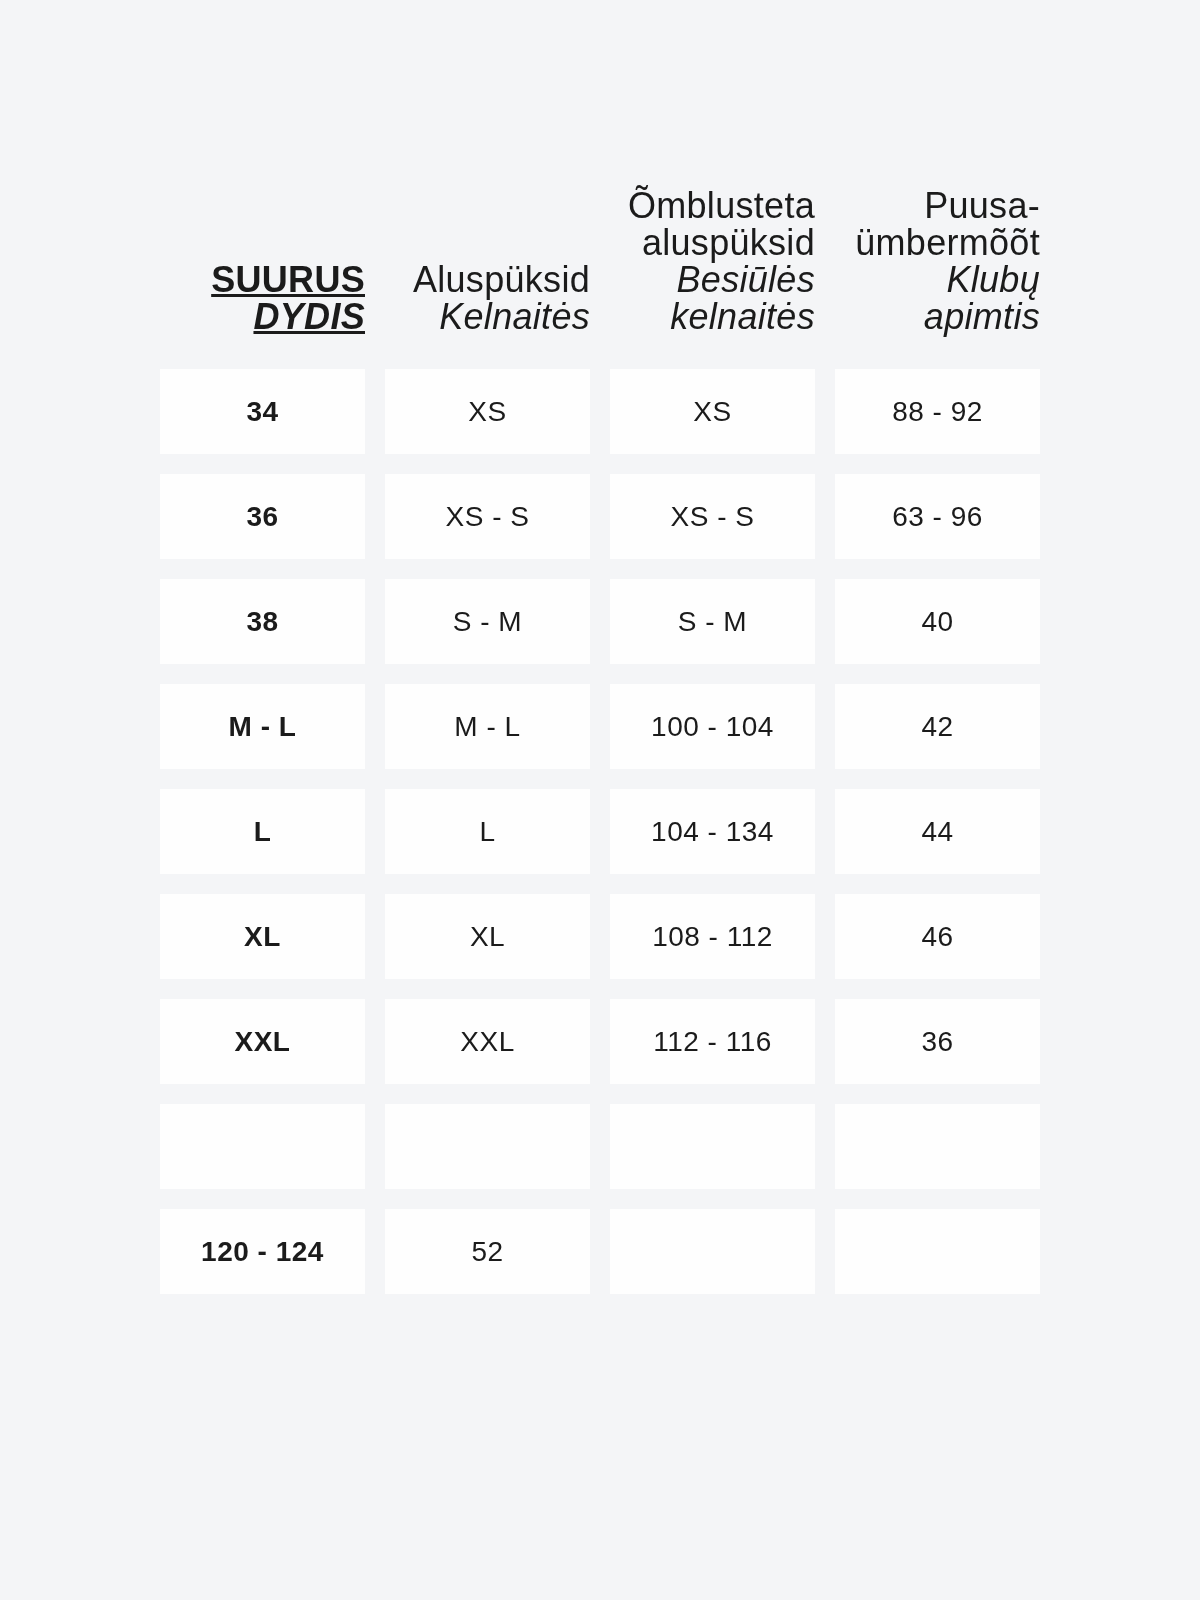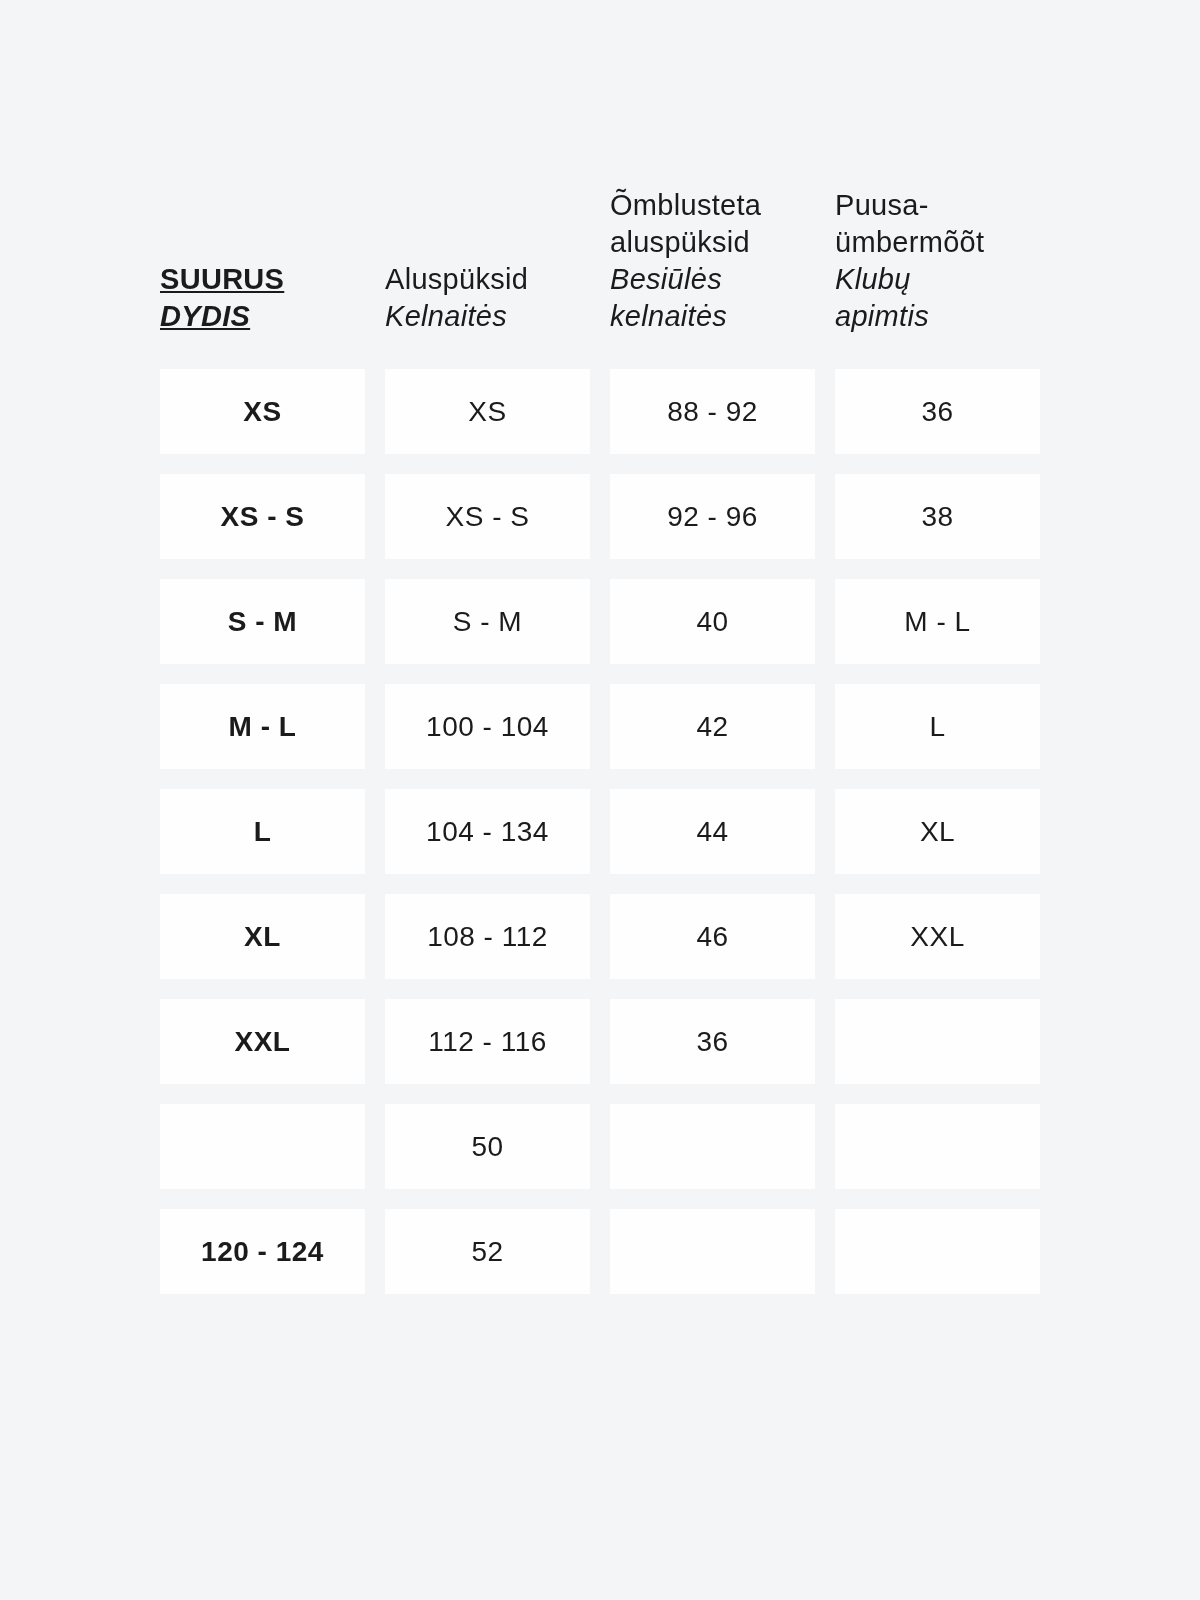--- a/index.html
+++ b/index.html
@@ -22,22 +22,22 @@
     width: 880px;
   }
   .header {
     display: grid;
     grid-template-columns: repeat(4, 205px);
     column-gap: 20px;
     align-items: end;
     height: 335px;
   }
   .hcell {
-    text-align: left;
-    font-size: 29px;
+    text-align: right;
+    font-size: 36px;
     line-height: 37px;
     letter-spacing: 0.3px;
     margin-top: 12px;
   }
   .hline.secondary {
     font-style: italic;
   }
   .header .hcell:first-child .hline {
     font-weight: 700;
     text-decoration: underline;
@@ -82,27 +82,28 @@
         <div class="hline secondary">kelnaitės</div>
       </div>
       <div class="hcell">
         <div class="hline">Puusa-</div>
         <div class="hline">ümbermõõt</div>
         <div class="hline secondary">Klubų</div>
         <div class="hline secondary">apimtis</div>
       </div>
     </div>
   <div class="grid">
+      <div class="cell">34</div>
       <div class="cell">XS</div>
       <div class="cell">XS</div>
       <div class="cell">88 - 92</div>
       <div class="cell">36</div>
       <div class="cell">XS - S</div>
       <div class="cell">XS - S</div>
-      <div class="cell">92 - 96</div>
+      <div class="cell">63 - 96</div>
       <div class="cell">38</div>
       <div class="cell">S - M</div>
       <div class="cell">S - M</div>
       <div class="cell">40</div>
       <div class="cell">M - L</div>
       <div class="cell">M - L</div>
       <div class="cell">100 - 104</div>
       <div class="cell">42</div>
       <div class="cell">L</div>
       <div class="cell">L</div>
@@ -111,21 +112,20 @@
       <div class="cell">XL</div>
       <div class="cell">XL</div>
       <div class="cell">108 - 112</div>
       <div class="cell">46</div>
       <div class="cell">XXL</div>
       <div class="cell">XXL</div>
       <div class="cell">112 - 116</div>
       <div class="cell">36</div>
       <div class="cell"></div>
       <div class="cell"></div>
-      <div class="cell">50</div>
       <div class="cell"></div>
       <div class="cell"></div>
       <div class="cell">120 - 124</div>
       <div class="cell">52</div>
       <div class="cell"></div>
       <div class="cell"></div>
     </div>
 </div>
 
 </body></html>

